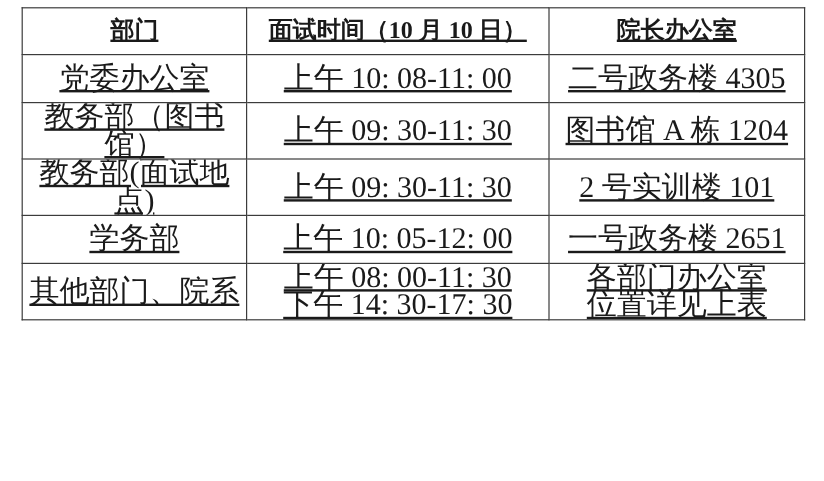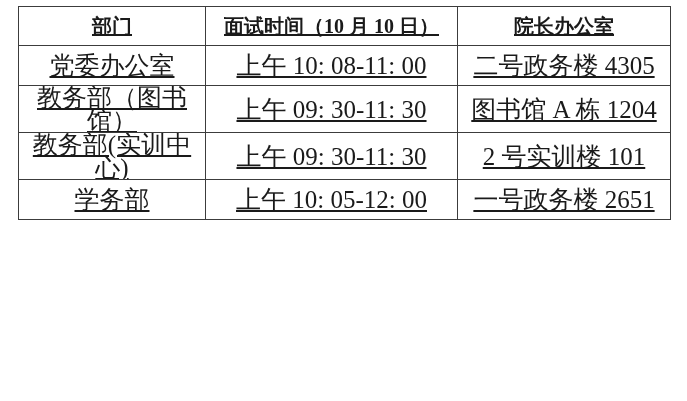--- a/index.html
+++ b/index.html
@@ -68,24 +68,31 @@
         <td>党委办公室</td>
         <td>上午 10: 08-11: 00</td>
         <td>二号政务楼 4305</td>
       </tr>
       <tr class="data-row">
         <td>教务部（图书馆）</td>
         <td>上午 09: 30-11: 30</td>
         <td>图书馆 A 栋 1204</td>
       </tr>
       <tr class="data-row">
-        <td>教务部(实训中心)</td>
+        <td>教务部(面试地点)</td>
         <td>上午 09: 30-11: 30</td>
         <td>2 号实训楼 101</td>
       </tr>
       <tr class="data-row">
         <td>学务部</td>
         <td>上午 10: 05-12: 00</td>
         <td>一号政务楼 2651</td>
       </tr>
+      <tr class="data-row tall">
+        <td>其他部门、院系</td>
+        <td>上午 08: 00-11: 30
+下午 14: 30-17: 30</td>
+        <td>各部门办公室
+位置详见上表</td>
+      </tr>
     </tbody>
   </table>
 </div>
 
 </body></html>

